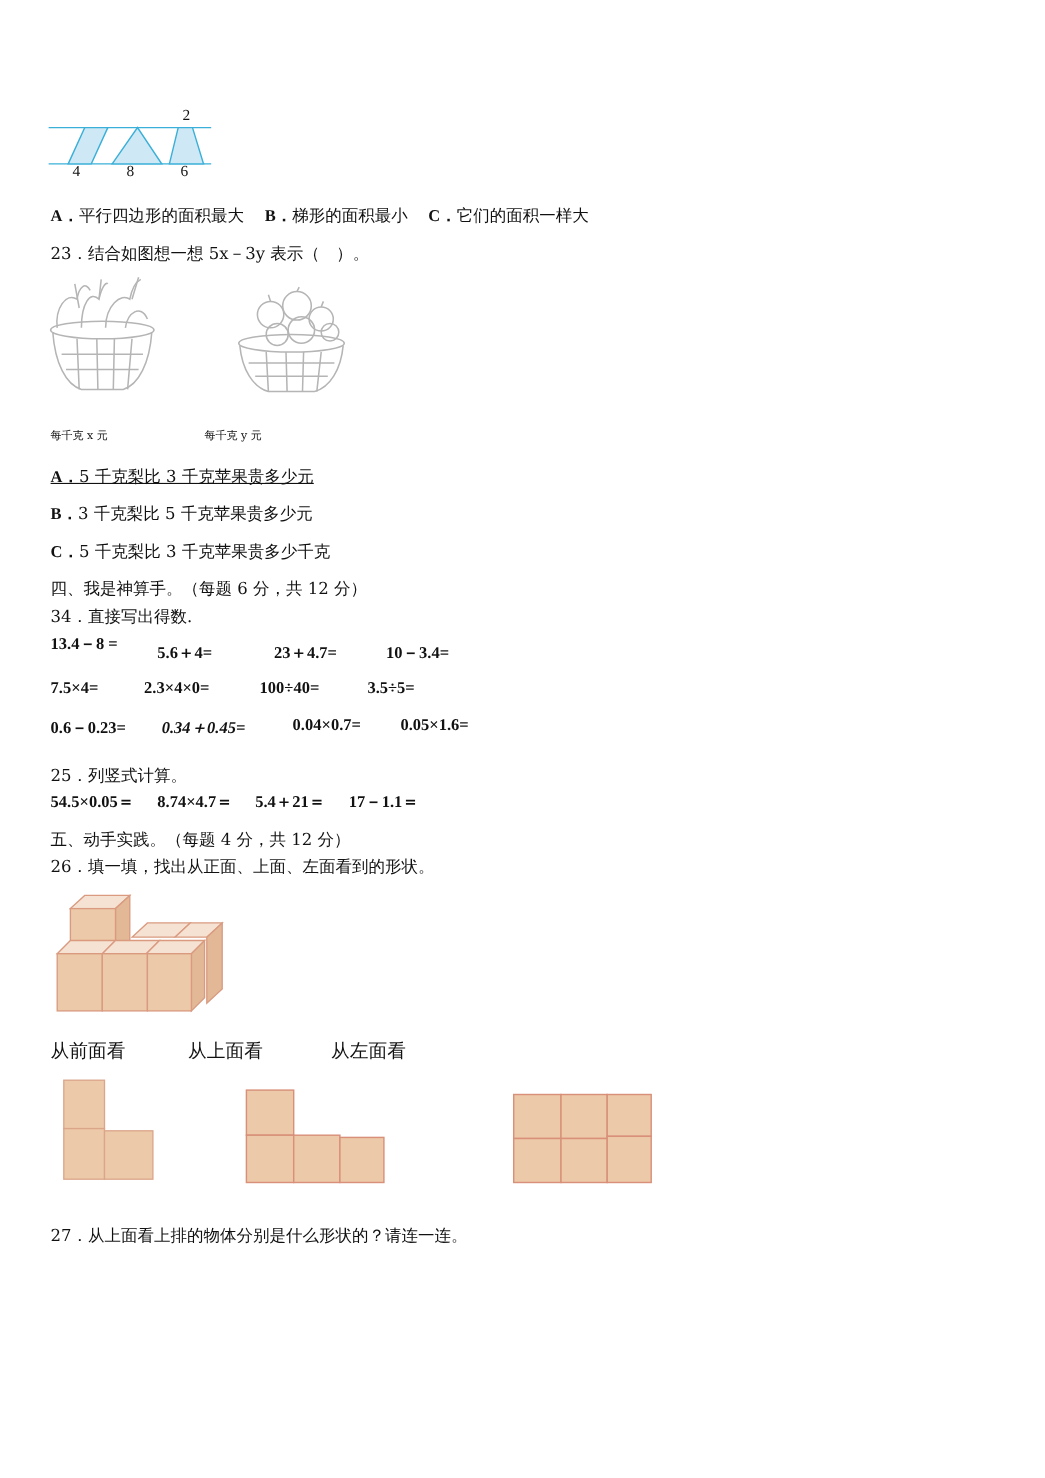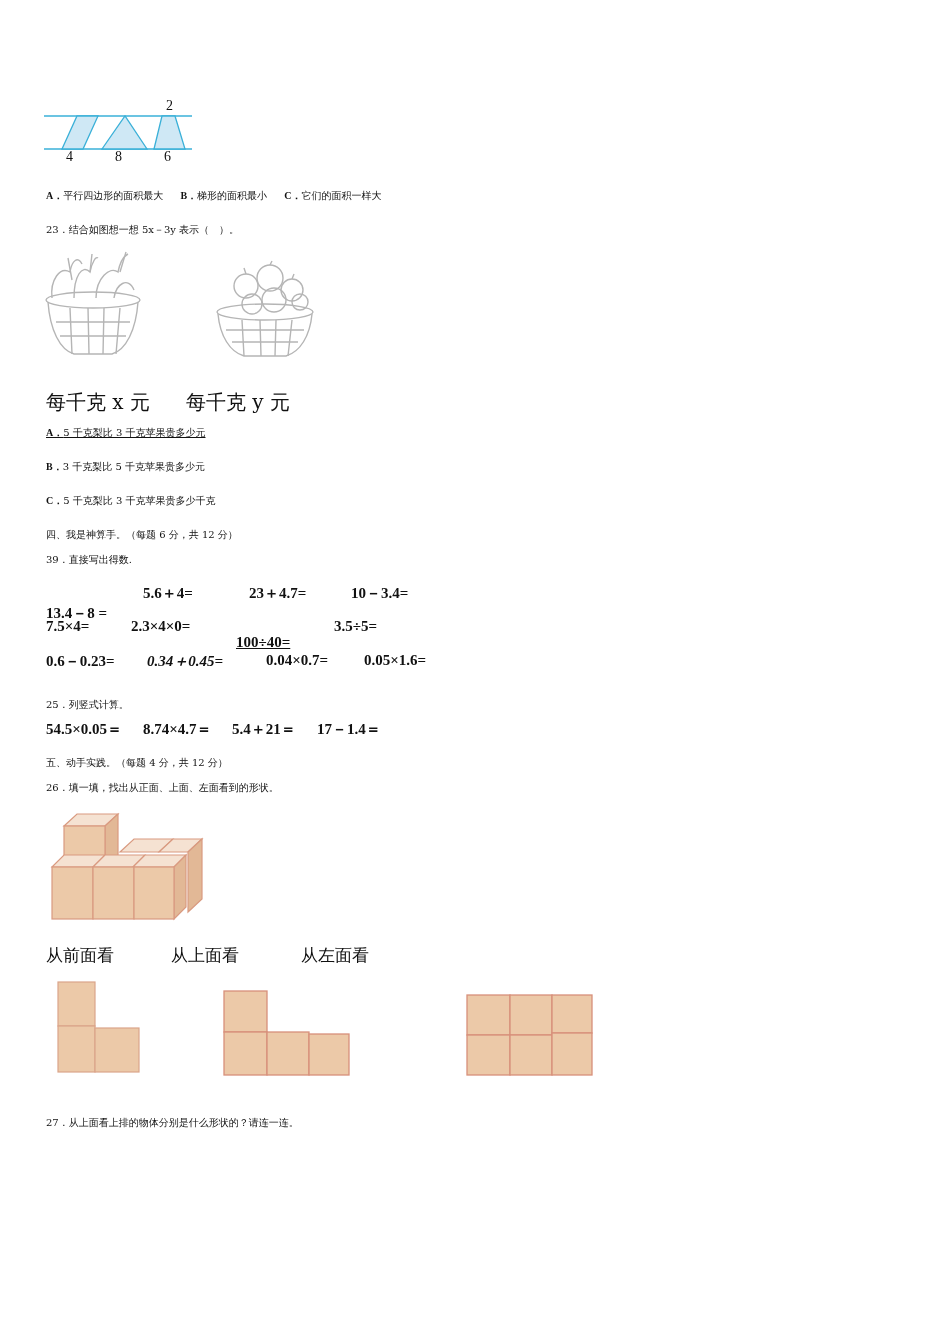--- a/index.html
+++ b/index.html
@@ -1,21 +1,21 @@
 <!DOCTYPE html>
 <html><head>
 <meta charset="utf-8">
 <style>
   html, body { margin: 0; padding: 0; background: #ffffff; }
   body { width: 950px; height: 1344px; position: relative; overflow: hidden;
          font-family: "DejaVu Serif", "Liberation Serif", serif; color: #111; }
   .abs { position: absolute; }
-  .line { position: absolute; left: 46px; font-size: 10px; line-height: 20px; white-space: nowrap; }
+  .line { position: absolute; left: 46px; font-size: 15px; line-height: 20px; white-space: nowrap; }
   .expr { position: absolute; font-size: 15px; font-weight: bold; font-family: "Liberation Serif", serif; white-space: nowrap; }
-  .lab { position: absolute; font-size: 20px; white-space: nowrap; }
+  .lab { position: absolute; font-size: 10px; white-space: nowrap; }
   .opt-key { font-weight: bold; font-family: "Liberation Serif", serif; }
   .shapenum { position: absolute; font-size: 14px; font-family: "Liberation Serif", serif; }
   .view-label { position: absolute; top: 944px; font-size: 17px; }
 </style>
 </head>
 <body>
 
 <div class="abs" style="left:44px; top:98px; width:150px; height:68px;">
   <svg width="150" height="68" viewBox="0 0 150 68">
     <line x1="0" y1="18" x2="148" y2="18" stroke="#3ab0d8" stroke-width="1.3"></line>
@@ -69,42 +69,42 @@
 </div>
 
 <span class="lab" style="left:46px; top:389px;">每千克 x 元</span>
 <span class="lab" style="left:186px; top:389px;">每千克 y 元</span>
 
 <div class="line" style="top:423px;text-decoration:underline;"><span class="opt-key">A．</span><span>5 千克梨比 3 千克苹果贵多少元</span></div>
 <div class="line" style="top:457px;"><span class="opt-key">B．</span><span>3 千克梨比 5 千克苹果贵多少元</span></div>
 <div class="line" style="top:491px;"><span class="opt-key">C．</span><span>5 千克梨比 3 千克苹果贵多少千克</span></div>
 
 <div class="line" style="top:525px;">四、我是神算手。（每题 6 分，共 12 分）</div>
-<div class="line" style="top:550px;">39．直接写出得数.</div>
+<div class="line" style="top:550px;">34．直接写出得数.</div>
 
-<span class="expr" style="left:46px; top:604px;text-align:right;">13.4－8 =</span>
+<span class="expr" style="left:46px; top:576px;text-align:right;">13.4－8 =</span>
 <span class="expr" style="left:143px; top:584px;">5.6＋4=</span>
 <span class="expr" style="left:249px; top:584px;">23＋4.7=</span>
 <span class="expr" style="left:351px; top:584px;">10－3.4=</span>
 
 <span class="expr" style="left:46px; top:618px;">7.5×4=</span>
 <span class="expr" style="left:131px; top:618px;">2.3×4×0=</span>
-<span class="expr" style="left:236px; top:634px;text-decoration:underline;">100÷40=</span>
+<span class="expr" style="left:236px; top:618px;">100÷40=</span>
 <span class="expr" style="left:334px; top:618px;">3.5÷5=</span>
 
 <span class="expr" style="left:46px; top:652px;">0.6－0.23=</span>
 <span class="expr" style="left:147px; top:652px;font-style:italic;">0.34＋0.45=</span>
 <span class="expr" style="left:266px; top:652px;">0.04×0.7=</span>
 <span class="expr" style="left:364px; top:652px;">0.05×1.6=</span>
 
 <div class="line" style="top:695px;">25．列竖式计算。</div>
 <span class="expr" style="left:46px; top:720px;">54.5×0.05＝</span>
 <span class="expr" style="left:143px; top:720px;">8.74×4.7＝</span>
 <span class="expr" style="left:232px; top:720px;">5.4＋21＝</span>
-<span class="expr" style="left:317px; top:720px;">17－1.4＝</span>
+<span class="expr" style="left:317px; top:720px;">17－1.1＝</span>
 
 <div class="line" style="top:753px;">五、动手实践。（每题 4 分，共 12 分）</div>
 <div class="line" style="top:778px;">26．填一填，找出从正面、上面、左面看到的形状。</div>
 
 <div class="abs" style="left:50px; top:812px; width:156px; height:112px;">
   <svg width="156" height="112" viewBox="0 0 156 112">
     <g stroke="#d99a80" stroke-width="1.2">
 
       <polygon points="70,40 84,27 123,27 109,40" fill="#f5e2d2"></polygon>
       <polygon points="109,40 123,27 152,27 138,40" fill="#f5e2d2"></polygon>

